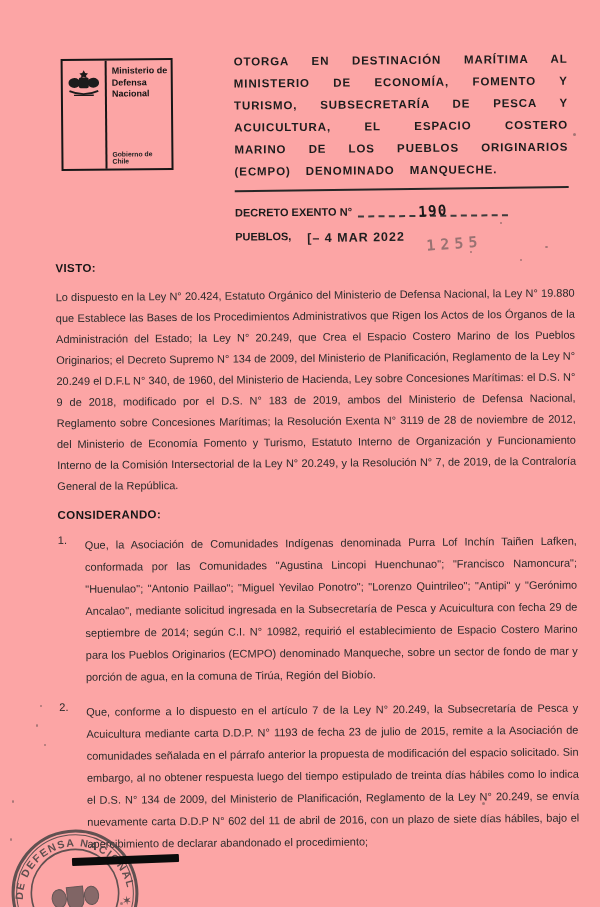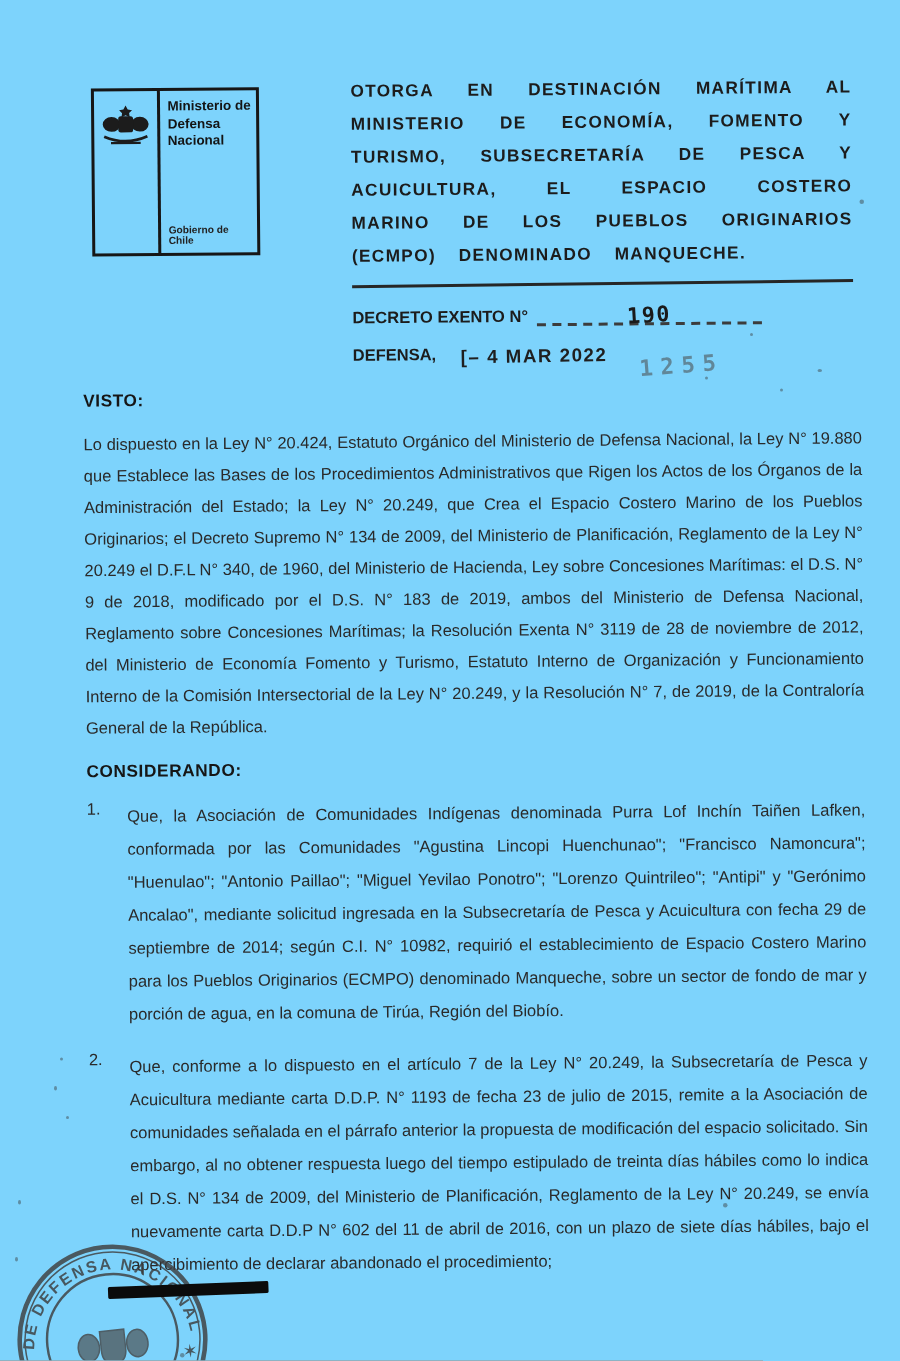--- a/index.html
+++ b/index.html
@@ -1,20 +1,20 @@
 <!DOCTYPE html>
 <html><head>
 <meta charset="utf-8">
 <style>
   html,body{margin:0;padding:0;background:#9a9a9a;}
   .page{
     position:relative;
     width:600px;height:907px;
     margin:0 auto;
-    background:#7dd3fc;
+    background:#fca5a5;
     overflow:hidden;
     font-family:"Liberation Sans", sans-serif;
     color:#262626;
   }
   .tilt{position:absolute;inset:0;transform:rotate(-0.5deg);transform-origin:300px 450px;}
 
   
   .logo-box{
     position:absolute;left:64px;top:57px;width:112px;height:112px;
     border:2.5px solid #161616;display:flex;box-sizing:border-box;
@@ -96,21 +96,21 @@
       </div>
     </div>
 
     <div class="title-block">
       <p class="doc-title">OTORGA EN DESTINACIÓN MARÍTIMA AL MINISTERIO DE ECONOMÍA, FOMENTO Y TURISMO, SUBSECRETARÍA DE PESCA Y ACUICULTURA, EL ESPACIO COSTERO MARINO DE LOS PUEBLOS ORIGINARIOS (ECMPO) DENOMINADO MANQUECHE.</p>
       <div class="title-rule"></div>
       <div class="decree-line">
         <span class="decree-label">DECRETO EXENTO N°</span><span class="decree-number-slot"><span class="decree-number">190</span></span>
       </div>
       <div class="city-line">
-        <span class="city-label">DEFENSA,</span><span class="date-stamp">[– 4 MAR 2022</span>
+        <span class="city-label">PUEBLOS,</span><span class="date-stamp">[– 4 MAR 2022</span>
       </div>
     </div>
 
     <div class="registry-stamp">1255</div>
 
     <section class="visto">
       <h2 class="sec-heading">VISTO:</h2>
       <p class="body-par">Lo dispuesto en la Ley N° 20.424, Estatuto Orgánico del Ministerio de Defensa Nacional, la Ley N° 19.880 que Establece las Bases de los Procedimientos Administrativos que Rigen los Actos de los Órganos de la Administración del Estado; la Ley N° 20.249, que Crea el Espacio Costero Marino de los Pueblos Originarios; el Decreto Supremo N° 134 de 2009, del Ministerio de Planificación, Reglamento de la Ley N° 20.249 el D.F.L N° 340, de 1960, del Ministerio de Hacienda, Ley sobre Concesiones Marítimas: el D.S. N° 9 de 2018, modificado por el D.S. N° 183 de 2019, ambos del Ministerio de Defensa Nacional, Reglamento sobre Concesiones Marítimas; la Resolución Exenta N° 3119 de 28 de noviembre de 2012, del Ministerio de Economía Fomento y Turismo, Estatuto Interno de Organización y Funcionamiento Interno de la Comisión Intersectorial de la Ley N° 20.249, y la Resolución N° 7, de 2019, de la Contraloría General de la República.</p>
     </section>
 

